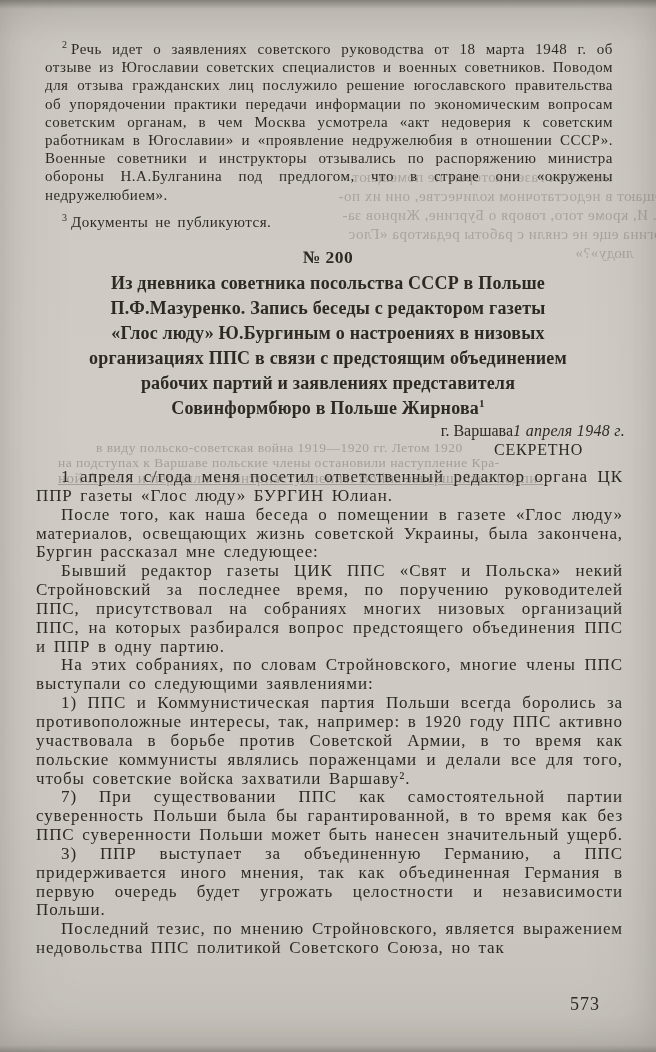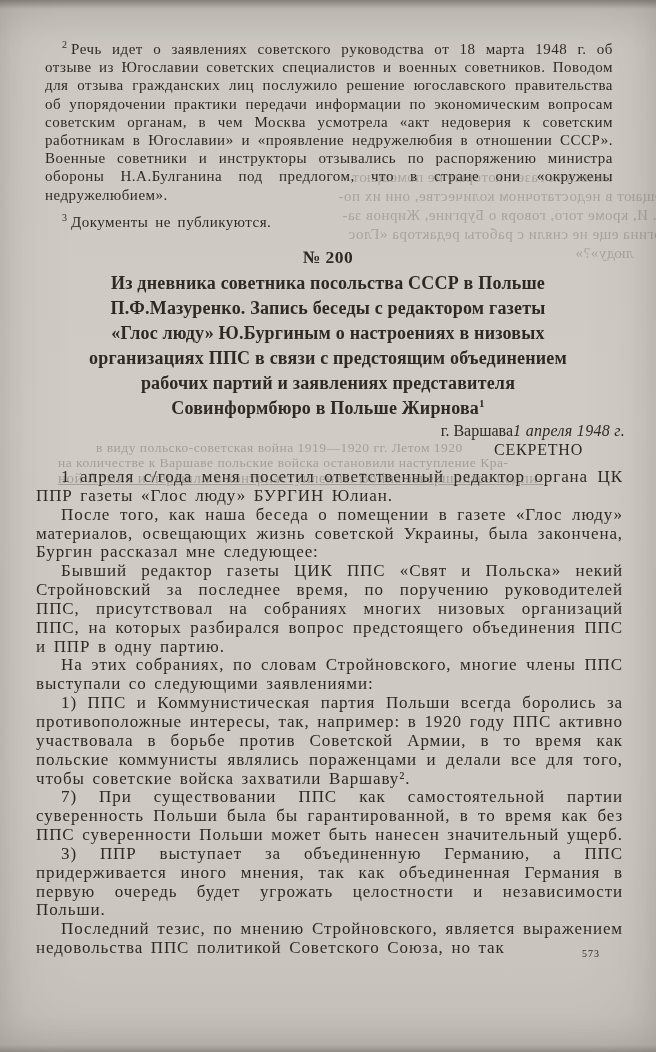--- a/index.html
+++ b/index.html
@@ -79,37 +79,37 @@
   .body{
     position:absolute;top:468px;left:36px;right:33px;
     font-size:17px;line-height:18.85px;
     text-align:justify;letter-spacing:.9px;word-spacing:2.5px;
     z-index:1;
     font-family:Liberation Serif, serif;
   }
   .body p{margin:0;text-indent:25px;}
 
   .page-number{
-    position:absolute;top:948px;right:56px;
-    font-size:10px;letter-spacing:1px;z-index:1;
+    position:absolute;top:994px;right:56px;
+    font-size:18px;letter-spacing:1px;z-index:1;
   }
 </style>
 </head>
 <body>
 
 <div class="page">
 
   <div>
     <div class="bleed m b-a0">польских газет, которые не помещают</div>
     <div class="bleed m b-a1">бюро либо помещают в недостаточном количестве, они их по-</div>
     <div class="bleed m b-a2">стол редакторов. И, кроме того, говоря о Бургине, Жирнов за-</div>
     <div class="bleed m b-a3">явил: «А разве Бургина еще не сняли с работы редактора «Глос</div>
     <div class="bleed m b-a4">люду»?»</div>
     <div class="bleed b-b0">в виду польско-советская война 1919—1920 гг. Летом 1920</div>
-    <div class="bleed b-b1">на количестве к Варшаве польские войска остановили наступление Кра-</div>
+    <div class="bleed b-b1">на подступах к Варшаве польские члены остановили наступление Кра-</div>
     <div class="bleed b-b2">ной Армии и перешли в контрнаступление. Война завершилась подпи-</div>
   </div>
 
   <section class="footnotes">
     <p class="fn"><sup>2</sup><span>Речь идет о заявлениях советского руководства от 18 марта 1948 г. об отзыве из Югославии советских специалистов и военных советников. Поводом для отзыва гражданских лиц послужило решение югославского правительства об упорядочении практики передачи информации по экономическим вопросам советским органам, в чем Москва усмотрела «акт недоверия к советским работникам в Югославии» и «проявление недружелюбия в отношении СССР». Военные советники и инструкторы отзывались по распоряжению министра обороны Н.А.Булганина под предлогом, что в стране они «окружены недружелюбием».</span></p>
     <p class="fn"><sup>3</sup><span>Документы не публикуются.</span></p>
   </section>
 
   <div class="doc-number">№ 200</div>
 

